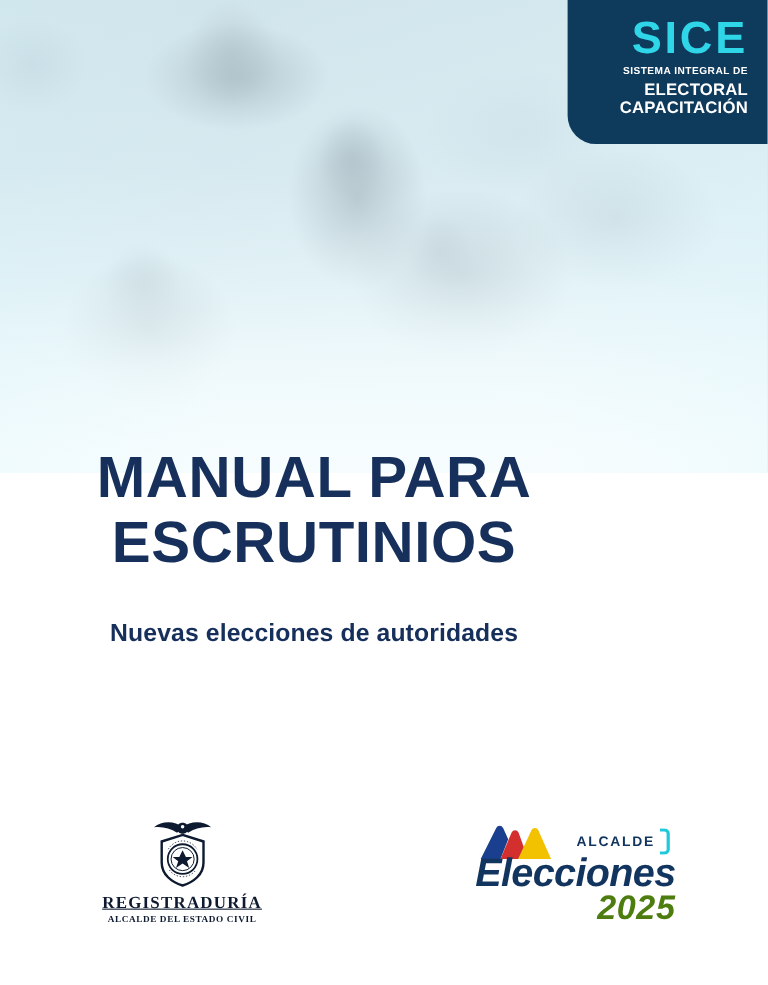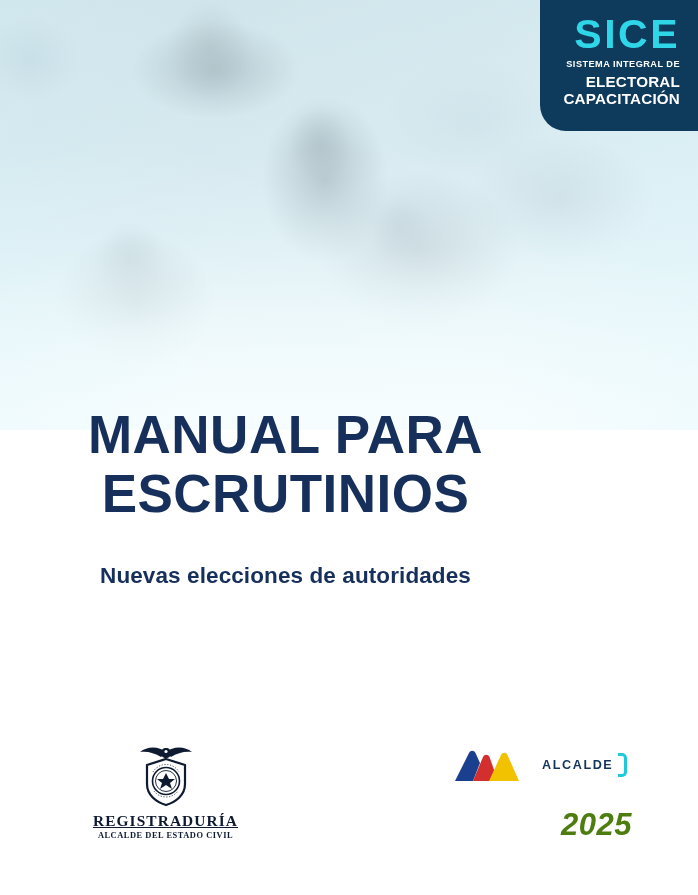--- a/index.html
+++ b/index.html
@@ -67,21 +67,21 @@
       rgba(226,247,251,0.30) 30%,
       rgba(226,247,251,0.30) 70%,
       rgba(222,246,251,0.45) 100%);
   }
 
   
   .sice-badge {
     position: absolute;
     top: 0;
     right: 0;
-    width: 158px;
+    width: 182px;
     height: 131px;
     background: #0e3a5c;
     border-bottom-left-radius: 26px;
     color: #ffffff;
     padding: 14px 18px 10px 16px;
     text-align: right;
     line-height: 1;
   }
   .sice-title {
     font-size: 41px;
@@ -172,21 +172,21 @@
     font-size: 8.4px;
     font-weight: 700;
     letter-spacing: 0.55px;
     margin-top: 2px;
     color: #0d1a30;
   }
 
   
   .elec-logo {
     position: absolute;
-    right: 58px;
+    right: 76px;
     bottom: 52px;
     width: 190px;
     height: 96px;
   }
   .elec-flag {
     position: absolute;
     left: 3px;
     top: 0;
     width: 86px;
     height: 36px;
@@ -294,17 +294,18 @@
         <svg width="86" height="36" viewBox="0 0 86 36" aria-hidden="true">
           <path d="M2 34 L16 6 C17.5 3, 21 3, 22.5 6 L27 16 L20 34 Z" fill="#1b3f8f"></path>
           <path d="M20 34 L30 10 C31.5 7, 35 7, 36.5 10 L45 34 Z" fill="#d32f2f"></path>
           <path d="M36 34 L48 8 C49.5 5, 53 5, 54.5 8 L66 34 Z" fill="#f2c200"></path>
         </svg>
       </div>
       <div class="elec-alcalde-wrap">
         <div class="elec-alcalde">ALCALDE</div>
         <div class="elec-bracket"></div>
       </div>
+      <div class="elec-word">Elecciones</div>
       <div class="elec-year">2025</div>
     </div>
 
   </div>
 </div>
 
 </body></html>

